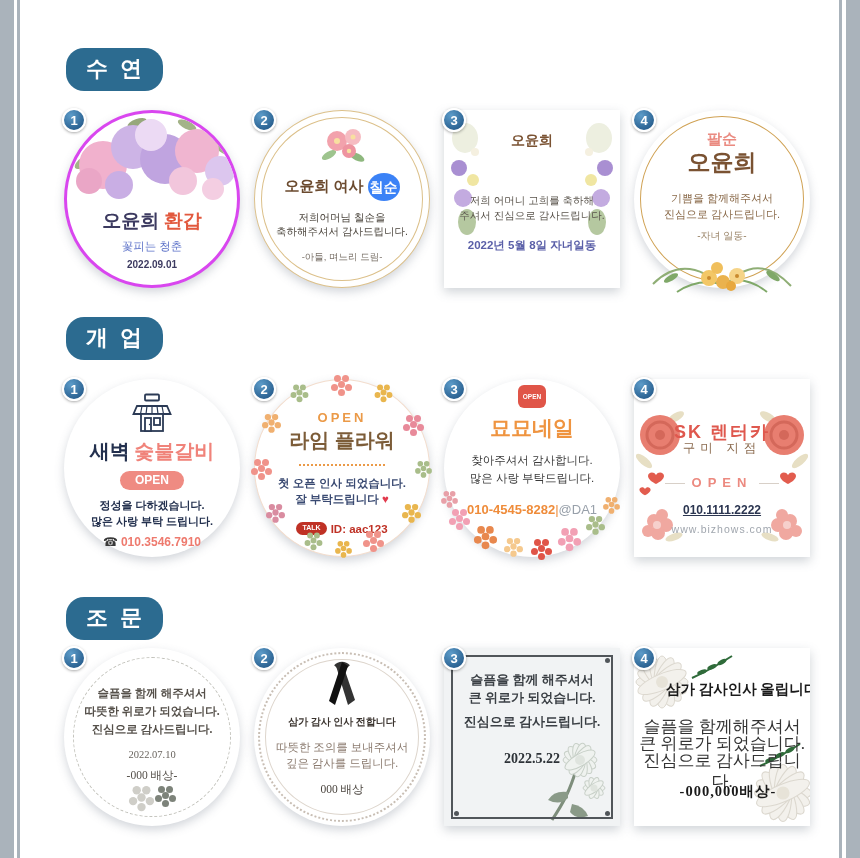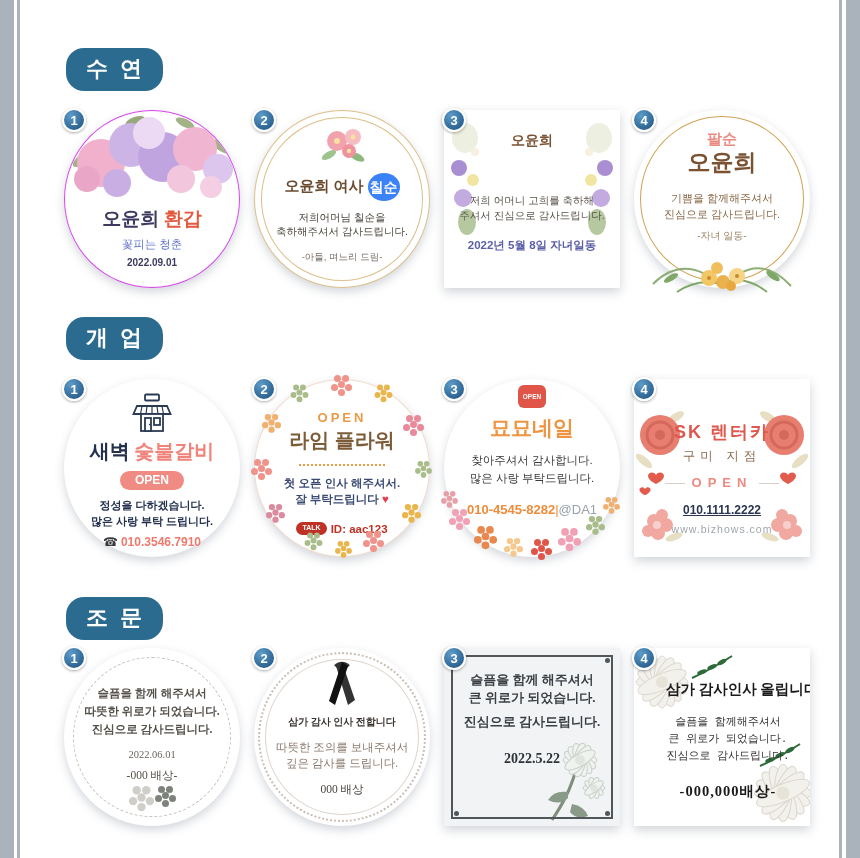--- a/index.html
+++ b/index.html
@@ -23,21 +23,21 @@
       border:2px solid #fff;box-shadow:0 1px 3px rgba(0,0,0,.35);}
   .circle{position:absolute;inset:2px;background:#fff;border-radius:50%;
       box-shadow:0 4px 10px rgba(110,120,135,.30);}
   .square{position:absolute;inset:2px;background:#fff;
       box-shadow:0 4px 10px rgba(110,120,135,.32);}
   .clip{position:absolute;inset:0;border-radius:50%;overflow:hidden;}
   .t{position:absolute;left:0;width:100%;text-align:center;line-height:1.25;}
   .serif{font-family:"Liberation Serif","DejaVu Serif",serif;}
 
   
-  .ring-pink{border:1px solid #d946ef;}
+  .ring-pink{border:3px solid #d946ef;}
   .c11-title span.nm{color:#3c3a60;font-weight:bold;font-size:19px;}
   .c11-title span.ev{color:#e2593e;font-weight:bold;font-size:19px;}
   .c11-sub{color:#5f74c9;font-size:11.5px;}
   .c11-date{color:#3c3a60;font-size:10px;font-weight:bold;}
 
   
   .gold{border:1px solid #dcc08a;}
   .gold::before{content:"";position:absolute;inset:6px;border:1px solid #dcc08a;border-radius:50%;}
   .c12-title{color:#6b4a2e;font-weight:bold;font-size:15px;}
   .stamp{display:inline-block;width:32px;height:28px;line-height:28px;border-radius:50%;
@@ -116,21 +116,21 @@
 
   
   .gray-sq{background:#f1f3f4;overflow:hidden;}
   .frame{position:absolute;inset:7px;border:2px solid #51565a;}
   .dot{position:absolute;width:5px;height:5px;border-radius:50%;background:#51565a;}
   .c33-line{color:#3a3f44;font-weight:bold;font-size:13px;}
   .c33-date{color:#2e3338;font-weight:bold;font-size:14px;}
 
   
   .c34-title{color:#1a1a1a;font-weight:bold;font-size:14.5px;padding-left:22px;}
-  .c34-line{color:#333;font-size:11px;padding-left:6px;font-family:Liberation Mono, monospace;}
+  .c34-line{color:#333;font-size:17px;padding-left:0;}
   .c34-sign{color:#1a1a1a;font-weight:bold;font-size:14.5px;letter-spacing:1px;padding-left:6px;}
 </style>
 </head>
 <body>
 
 <div class="page">
   <div class="stripe lo"></div>
   <div class="stripe li"></div>
   <div class="stripe ri"></div>
   <div class="stripe ro"></div>
@@ -272,21 +272,21 @@
         </div>
       </div>
     </div>
 
     <div class="card">
       <span class="num">2</span>
       <div class="circle" style="border:1px solid #f3ddcd;">
         <div class="t c22-open" style="top:30px;">OPEN</div>
         <div class="t c22-title" style="top:48px;">라임 플라워</div>
         <div class="c22-div" style="top:84px;"></div>
-        <div class="t c22-line" style="top:96px;">첫 오픈 인사 해주셔서.</div>
+        <div class="t c22-line" style="top:96px;">첫 오픈 인사 되었습니다.</div>
         <div class="t c22-line" style="top:112px;"><span>잘 부탁드립니다</span> <span class="heart">♥</span></div>
         <div class="t" style="top:138px;">
           <span class="talkpill">TALK</span><span class="c22-id">ID: aac123</span>
         </div>
       </div>
       <span class="bloom" style="left:86px;top:4px;color:#f0938a;"></span>
       <span class="bloom" style="left:128px;top:12px;color:#e9b64e;transform:scale(.85);"></span>
       <span class="bloom" style="left:44px;top:12px;color:#a9bd8a;transform:scale(.85);"></span>
       <span class="bloom" style="left:158px;top:44px;color:#e88a9a;"></span>
       <span class="bloom" style="left:16px;top:42px;color:#f0b070;transform:scale(.9);"></span>
@@ -352,42 +352,42 @@
             <circle cx="18" cy="112" r="7"></circle>
               <circle cx="30" cy="116" r="7"></circle>
               <circle cx="22" cy="124" r="7"></circle>
             <circle cx="12" cy="122" r="6"></circle>
               <circle cx="26" cy="106" r="6"></circle>
           </g>
           <circle cx="21" cy="116" r="4" fill="#f6d0cc"></circle>
           <ellipse cx="38" cy="128" rx="9" ry="3.5" fill="#e7dfc4" transform="rotate(-20 38 128)"></ellipse>
         </svg>
         <div class="t c24-title" style="top:42px;">SK 렌터카</div>
-        <div class="t c24-branch" style="top:70px;">구미 지점</div>
+        <div class="t c24-branch" style="top:62px;">구미 지점</div>
         <div class="t c24-open" style="top:96px;">
           <span class="ln"></span>
           <span class="w">OPEN</span>
           <span class="ln"></span>
         </div>
         <div class="t c24-phone" style="top:124px;">010.1111.2222</div>
         <div class="t c24-url" style="top:144px;">www.bizhows.com</div>
       </div>
     </div>
   </div>
 
   <div class="section-badge" style="top:597px;">조 문</div>
   <div class="row" style="top:646px;">
 
     <div class="card">
       <span class="num">1</span>
       <div class="circle wreath-ring serif">
         <div class="t c31-line" style="top:38px;">슬픔을 함께 해주셔서</div>
         <div class="t c31-line" style="top:56px;">따뜻한 위로가 되었습니다.</div>
         <div class="t c31-line" style="top:74px;">진심으로 감사드립니다.</div>
-        <div class="t c31-date" style="top:100px;">2022.06.01</div>
+        <div class="t c31-date" style="top:100px;">2022.07.10</div>
         <div class="t c31-sign" style="top:120px;">-000 배상-</div>
         <span class="bloom" style="left:74px;top:146px;color:#cfcec8;transform:scale(1.2);"></span>
         <span class="bloom" style="left:98px;top:144px;color:#7d837a;"></span>
       </div>
     </div>
 
     <div class="card">
       <span class="num">2</span>
       <div class="circle lace serif">
         <svg width="34" height="48" viewBox="0 0 34 48" style="position:absolute;top:12px;left:71px;">

